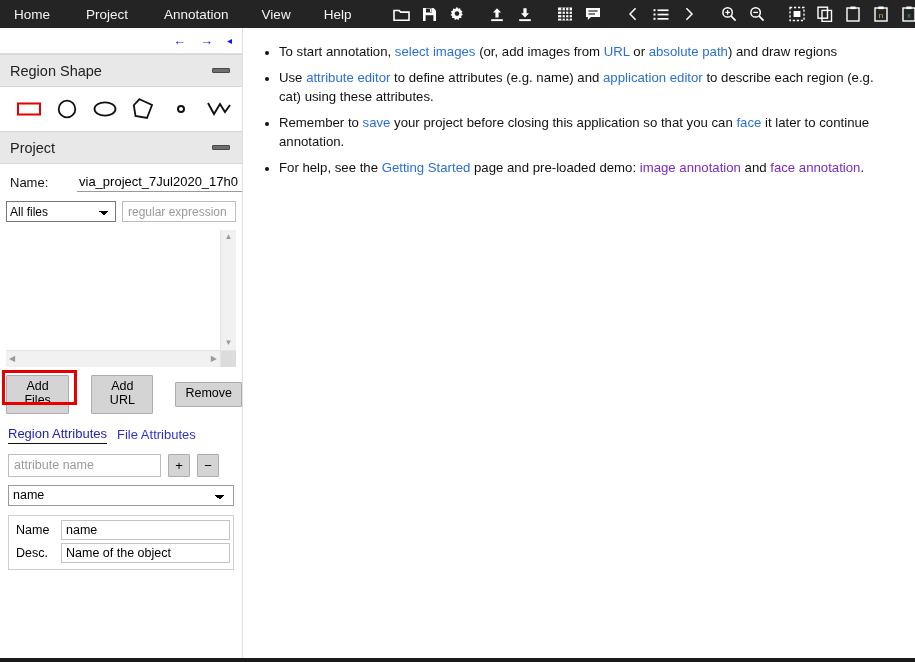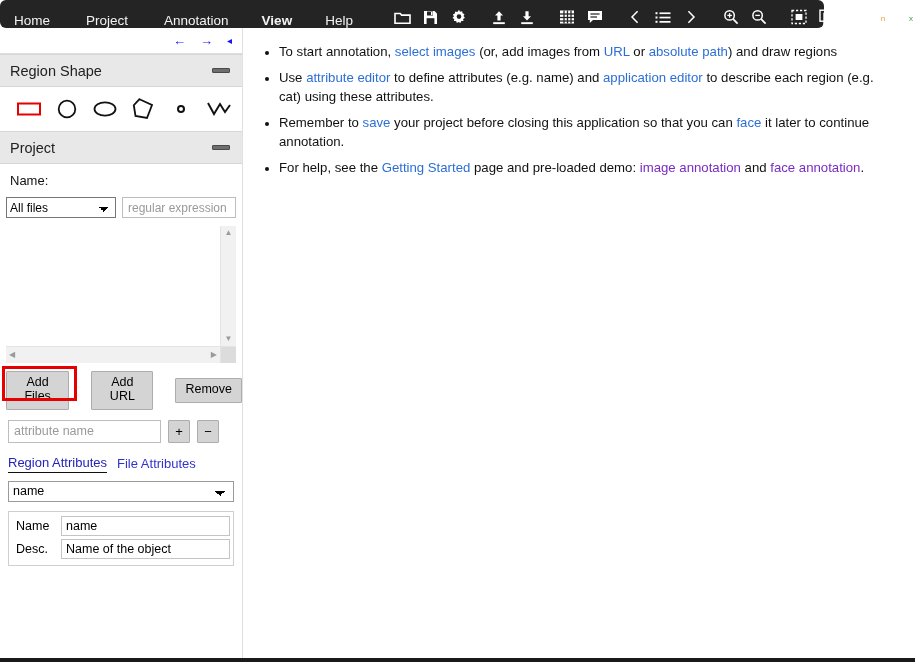--- a/index.html
+++ b/index.html
@@ -10,37 +10,36 @@
     background: #ffffff;
     font-family: "Liberation Sans", sans-serif;
   }
 
   
   #topbar {
     height: 28px;
     background: #242424;
     color: #ffffff;
     display: flex;
-    align-items: flex-end;
-    width: 824px;
+    align-items: center;
+    width: 915px;
     user-select: none;
-    border-radius: 6px;
   }
   .menu-item {
     color: #f2f2f2;
     font-size: 13.5px;
     padding: 0 0;
     cursor: pointer;
     white-space: nowrap;
   }
   #menu-group { display: flex; align-items: center; }
   #menu-group .menu-item:nth-child(1) { margin-left: 14px; }
   #menu-group .menu-item { margin-right: 36px; }
   #menu-group .menu-item:nth-child(3) { margin-right: 33px; }
-  #menu-group .menu-item:nth-child(4) { margin-right: 33px; font-weight: bold; }
+  #menu-group .menu-item:nth-child(4) { margin-right: 33px; }
 
   #tool-group { display: flex; align-items: center; }
   .tool-btn {
     width: 24px; height: 22px;
     display: flex; align-items: center; justify-content: center;
     cursor: pointer;
     margin: 0 2px;
   }
   .tool-btn svg { display: block; }
   .tool-sep { width: 12px; height: 1px; }
@@ -605,20 +604,21 @@
       </div>
     </div>
 
     <div class="sec-head">
       <span class="title">Project</span>
       <span class="minim"></span>
     </div>
 
     <div class="proj-name-row">
       <span class="lbl">Name:</span>
+      <input id="project-name-input" type="text" value="via_project_7Jul2020_17h0" style="">
     </div>
 
     <div class="filter-row">
       <select id="file-filter-select">
         <option>All files</option>
       </select>
       <input id="regex-input" type="text" placeholder="regular expression" style="">
     </div>
 
     <div id="filelist-wrap">
@@ -639,29 +639,29 @@
     </div>
 
     <div id="file-btn-row">
       <button class="gray-btn">Add Files</button>
       <button class="gray-btn">Add URL</button>
       <button class="gray-btn">Remove</button>
       <div id="addfiles-highlight"></div>
     </div>
 
 
+    <div id="attr-tabs">
+      <span class="attr-tab active">Region Attributes</span>
+      <span class="attr-tab">File Attributes</span>
+    </div>
+
     <div id="attr-name-row">
       <input id="attr-name-input" type="text" placeholder="attribute name" style="">
       <div class="sq-btn">+</div>
       <div class="sq-btn">−</div>
-    </div>
-
-    <div id="attr-tabs">
-      <span class="attr-tab active">Region Attributes</span>
-      <span class="attr-tab">File Attributes</span>
     </div>
 
     <div id="attr-select-row">
       <select id="attr-select">
         <option>name</option>
       </select>
     </div>
 
     <div id="attr-table">
       <div class="attr-row">

